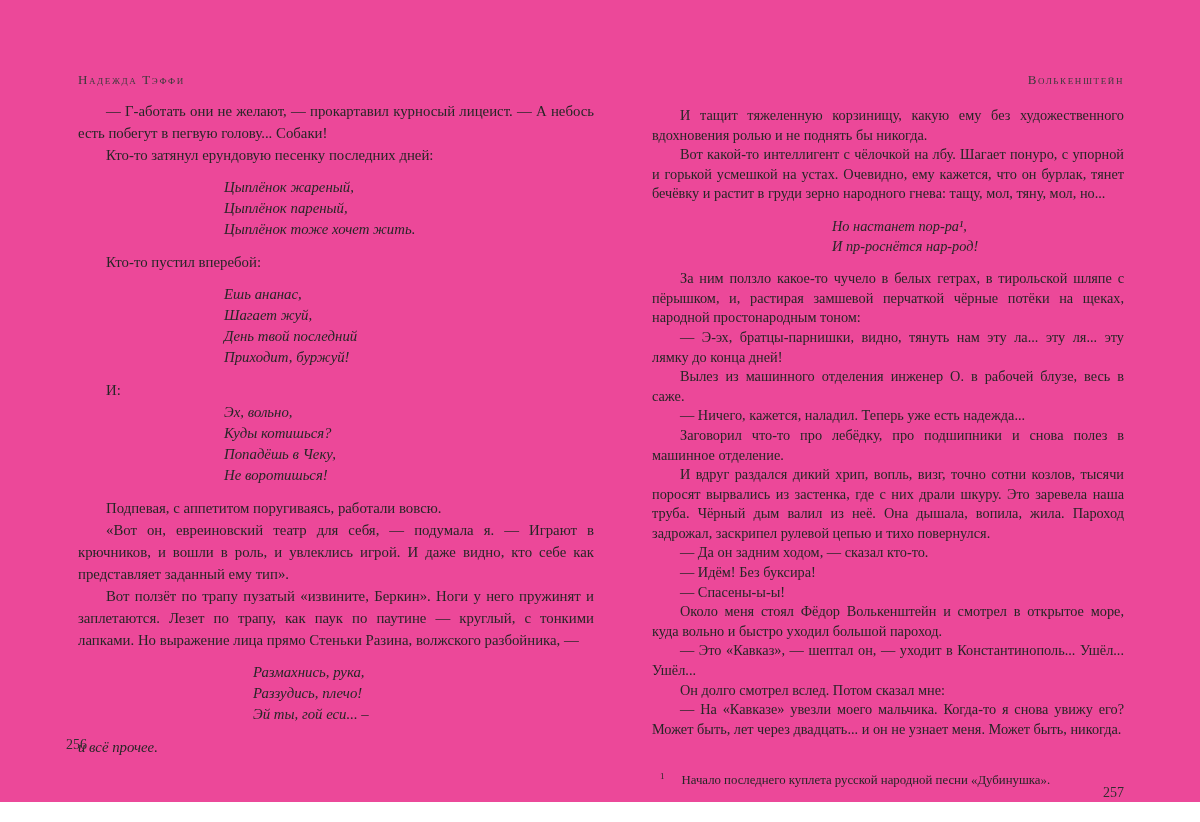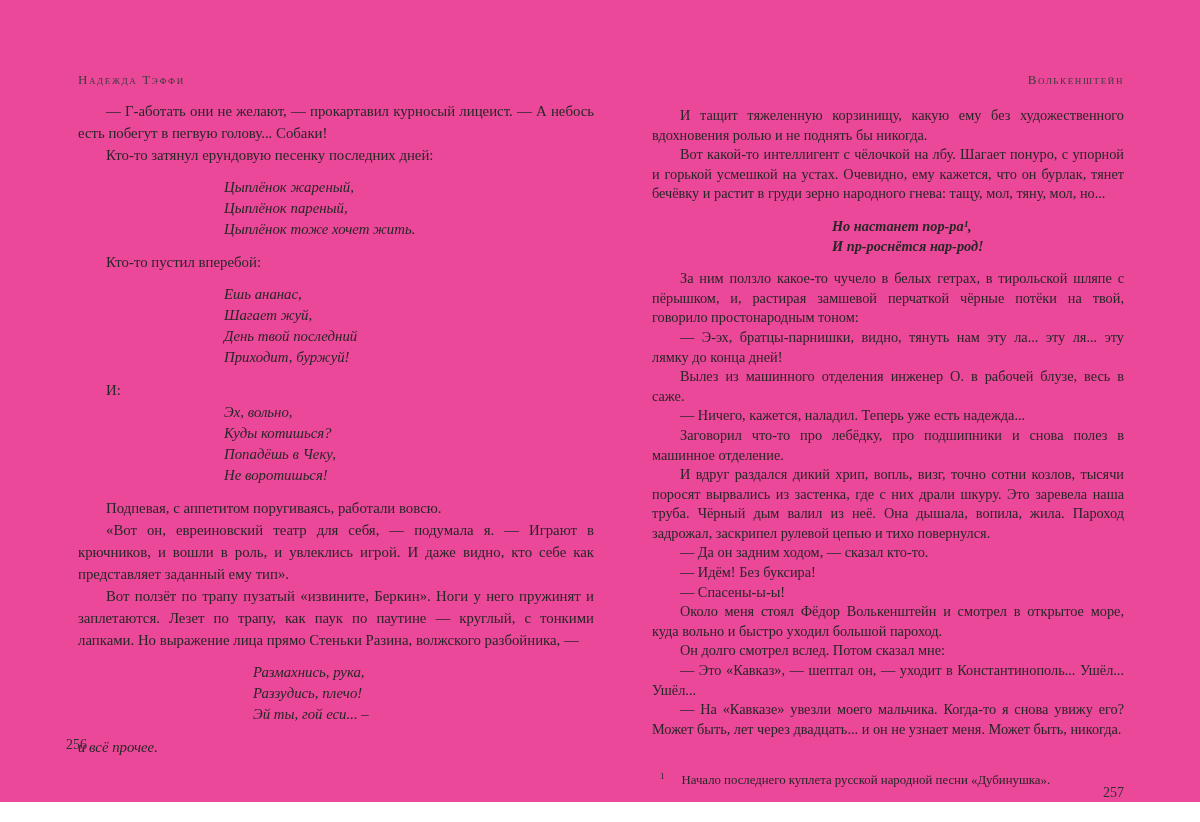--- a/index.html
+++ b/index.html
@@ -38,21 +38,21 @@
     margin: 0;
     text-align: justify;
     text-indent: 28px;
   }
   .para.no-indent { text-indent: 0; font-style: italic; }
 
   .verse {
     font-style: italic;
     margin: 11px 0 11px 146px;
   }
-  .page-right .verse { margin: 13px 0 13px 180px; font-weight: bold; }
+  .page-right .verse { margin: 13px 0 13px 180px; }
   .verse.tight-top { margin-top: 1px; }
   .verse.deep { margin-left: 175px; }
   .page-left .verse .vline { line-height: 21px; }
 
   .footnote {
     margin-top: 27px;
     font-size: 12.8px;
     line-height: 20px;
     text-align: left;
   }
@@ -116,32 +116,32 @@
 
   <div class="page page-right">
     <div class="running-header">Волькенштейн</div>
     <div class="page-body">
         <p class="para">И тащит тяжеленную корзинищу, какую ему без художественного вдохновения ролью и не поднять бы никогда.</p>
         <p class="para">Вот какой-то интеллигент с чёлочкой на лбу. Шагает понуро, с упорной и горькой усмешкой на устах. Очевидно, ему кажется, что он бурлак, тянет бечёвку и растит в груди зерно народного гнева: тащу, мол, тяну, мол, но...</p>
         <div class="verse">
           <div class="vline">Но настанет пор-ра¹,</div>
           <div class="vline">И пр-роснётся нар-род!</div>
         </div>
-        <p class="para">За ним ползло какое-то чучело в белых гетрах, в тирольской шляпе с пёрышком, и, растирая замшевой перчаткой чёрные потёки на твой, говорило простонародным тоном:</p>
+        <p class="para">За ним ползло какое-то чучело в белых гетрах, в тирольской шляпе с пёрышком, и, растирая замшевой перчаткой чёрные потёки на щеках, народной простонародным тоном:</p>
         <p class="para">— Э-эх, братцы-парнишки, видно, тянуть нам эту ла... эту ля... эту лямку до конца дней!</p>
         <p class="para">Вылез из машинного отделения инженер О. в рабочей блузе, весь в саже.</p>
         <p class="para">— Ничего, кажется, наладил. Теперь уже есть надежда...</p>
         <p class="para">Заговорил что-то про лебёдку, про подшипники и снова полез в машинное отделение.</p>
         <p class="para">И вдруг раздался дикий хрип, вопль, визг, точно сотни козлов, тысячи поросят вырвались из застенка, где с них драли шкуру. Это заревела наша труба. Чёрный дым валил из неё. Она дышала, вопила, жила. Пароход задрожал, заскрипел рулевой цепью и тихо повернулся.</p>
         <p class="para">— Да он задним ходом, — сказал кто-то.</p>
         <p class="para">— Идём! Без буксира!</p>
         <p class="para">— Спасены-ы-ы!</p>
         <p class="para">Около меня стоял Фёдор Волькенштейн и смотрел в открытое море, куда вольно и быстро уходил большой пароход.</p>
+        <p class="para">— Это «Кавказ», — шептал он, — уходит в Константинополь... Ушёл... Ушёл...</p>
         <p class="para">Он долго смотрел вслед. Потом сказал мне:</p>
-        <p class="para">— Это «Кавказ», — шептал он, — уходит в Константинополь... Ушёл... Ушёл...</p>
         <p class="para">— На «Кавказе» увезли моего мальчика. Когда-то я снова увижу его? Может быть, лет через двадцать... и он не узнает меня. Может быть, никогда.</p>
       </div>
     <div class="footnote">
       <span class="fn-marker">1</span><span>Начало последнего куплета русской народной песни «Дубинушка».</span>
     </div>
   </div>
 
   <div class="page-number pn-left">256</div>
   <div class="page-number pn-right">257</div>
 

